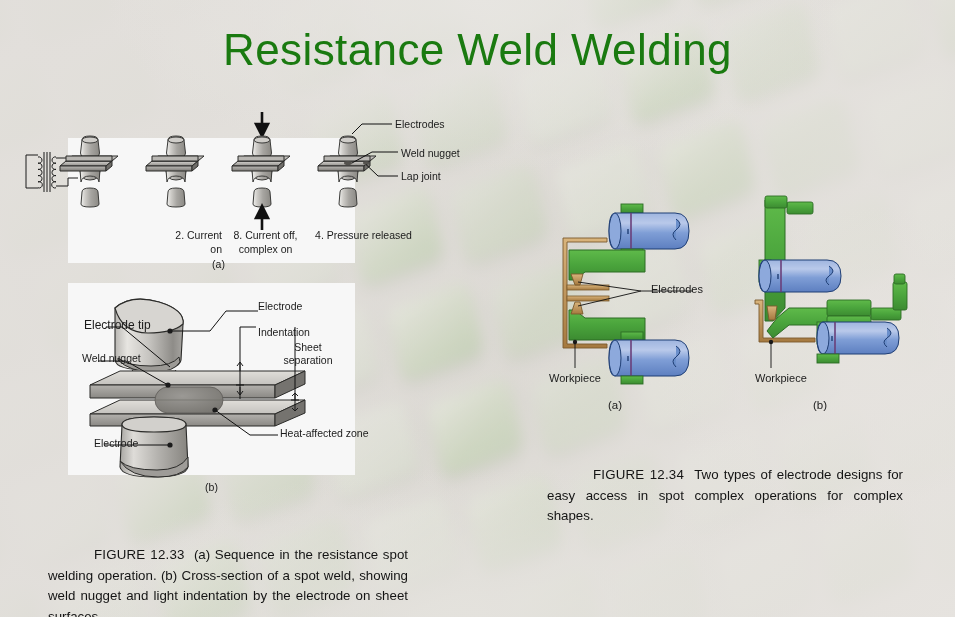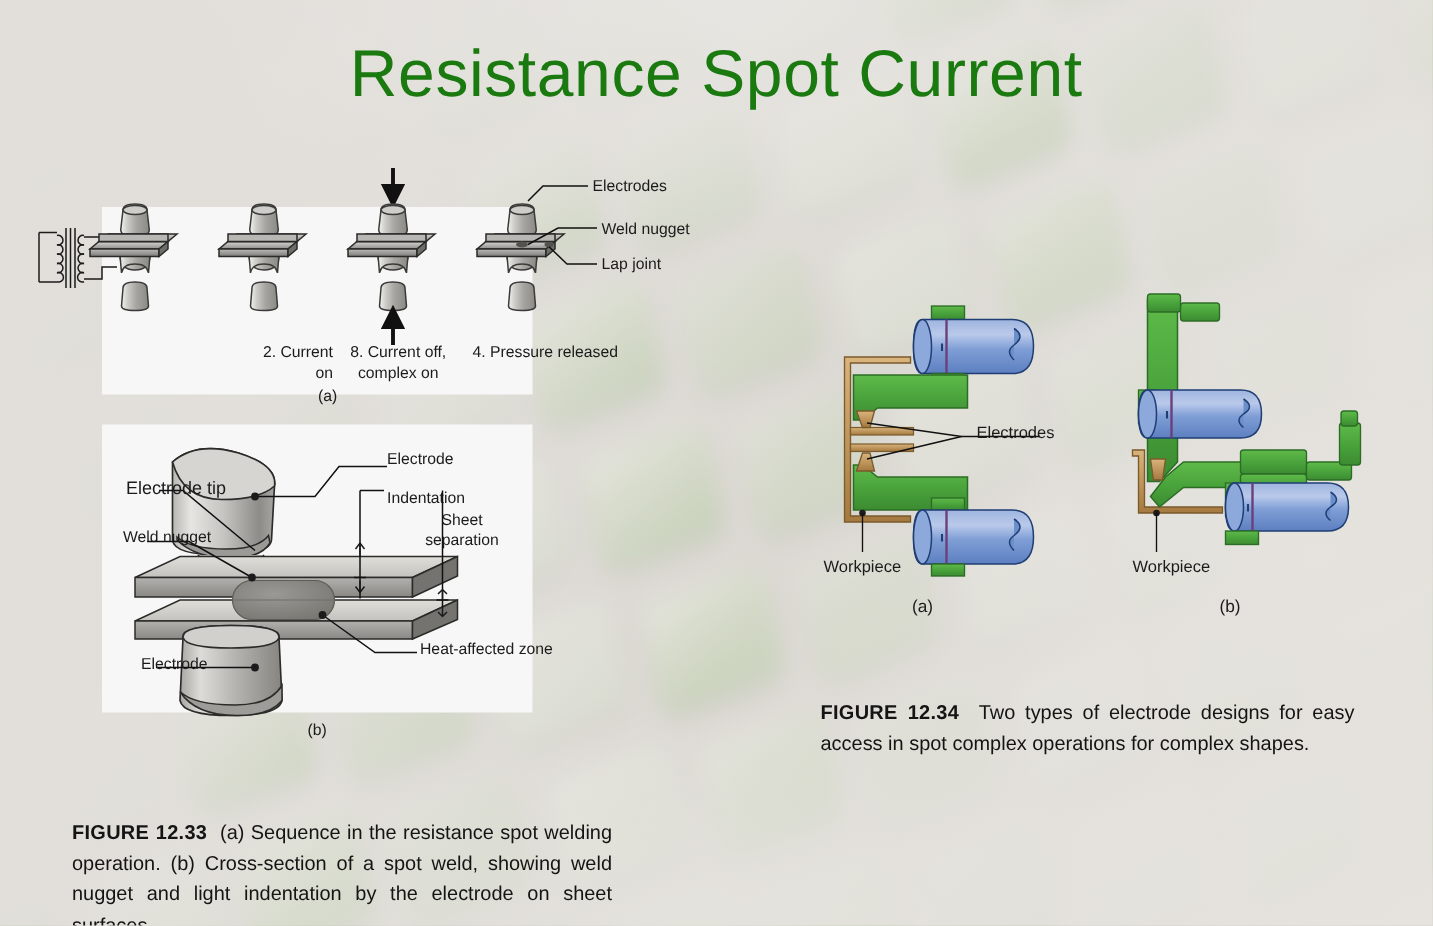--- a/index.html
+++ b/index.html
@@ -61,21 +61,21 @@
   .ln{ stroke:#101010; stroke-width:1; fill:none; }
   .ln-thin{ stroke:#101010; stroke-width:.9; fill:none; }
 
   
   .caption{
     position:absolute;
     font-family:"Liberation Sans", sans-serif;
     font-size:13.3px; line-height:20.5px;
     color:#141414; text-align:justify;
   }
-  .caption b{ font-weight:bold; letter-spacing:.2px;}
+  .caption b{ font-weight:normal; letter-spacing:.2px;margin-left:46px;}
   #caption-1233{ left:48px; top:545px; width:360px; }
   #caption-1234{ left:547px; top:465px; width:356px; }
 
   .mk{
     position:absolute; font-family:"Liberation Sans", sans-serif;
     font-size:11.5px; color:#1b1b1b;
   }
 </style>
 </head>
 <body>
@@ -150,21 +150,21 @@
       <div class="tile pale" style="left: 528px; top: 724px;"></div>
       <div class="tile" style="left: 632px; top: 702px;"></div>
       <div class="tile dim" style="left: 736px; top: 680px;"></div>
       <div class="tile pale" style="left: 840px; top: 658px;"></div>
       <div class="tile" style="left: 944px; top: 636px;"></div>
       <div class="tile dim" style="left: 1048px; top: 614px;"></div>
     </div>
   <div class="veil"></div>
   <div class="veil2"></div>
 
-  <div class="title">Resistance Spot Current</div>
+  <div class="title">Resistance Weld Welding</div>
 
   <div class="panel" id="panel-a"></div>
 
   <svg style="position:absolute;left:0;top:100px;width:440px;height:180px">
     <defs>
       <linearGradient id="elecG" x1="0" y1="0" x2="1" y2="0">
         <stop offset="0" stop-color="#f2f2f0"></stop>
           <stop offset=".22" stop-color="#cfcdc9"></stop>
         <stop offset=".55" stop-color="#a7a5a1"></stop>
           <stop offset="1" stop-color="#8b8984"></stop>

